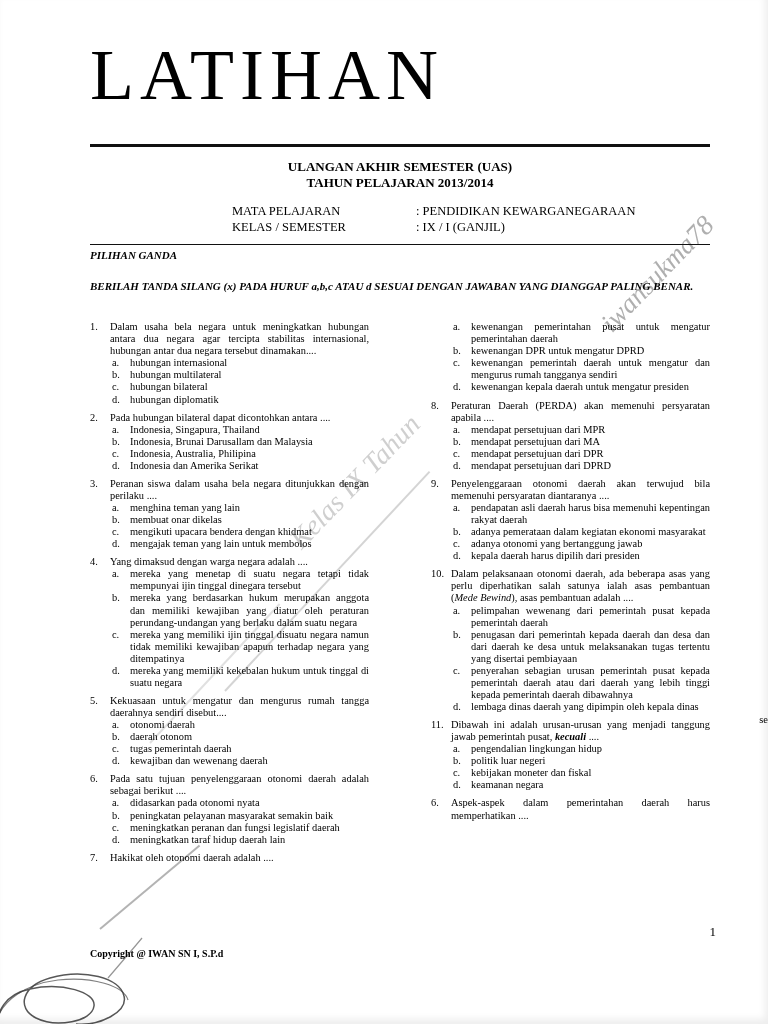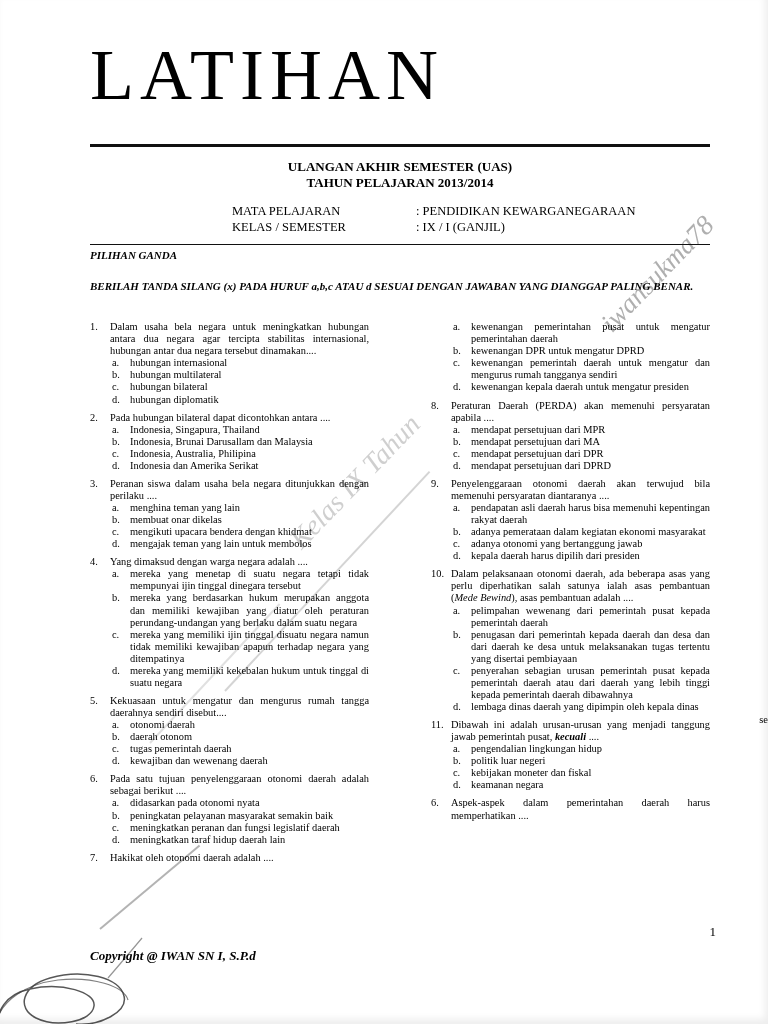--- a/index.html
+++ b/index.html
@@ -31,22 +31,22 @@
   .col { flex:1; min-width:0; }
 
   .question { margin-bottom:6px; }
   .q-head { display:flex; }
   .q-num { width:20px; flex:none; }
   .q-text { flex:1; text-align:justify; }
   .opt { display:flex; margin-left:22px; }
   .opt-letter { width:18px; flex:none; }
   .opt-text { flex:1; text-align:justify; }
 
-  .copyright { position:absolute; left:90px; top:948px; font-size:13px;
-               font-weight:bold; font-style:italic; }
+  .copyright { position:absolute; left:90px; top:948px; font-size:10px;
+               font-weight:bold; }
   .page-number { position:absolute; right:52px; top:924px; font-size:13px; }
 
   .watermark { position:absolute; font-style:italic; white-space:nowrap; pointer-events:none;
                font-family:"Liberation Serif", serif; }
   .wm-mid { left:295px; top:528px; font-size:28px; color:rgba(140,140,140,0.42);
             transform:rotate(-46deg); transform-origin:left center; }
   .wm-corner { left:606px; top:312px; font-size:27px; color:rgba(110,110,110,0.55);
                transform:rotate(-46deg); transform-origin:left center; }
 
   .streak { position:absolute; height:2px; background:#c6c6c6; opacity:0.75;

